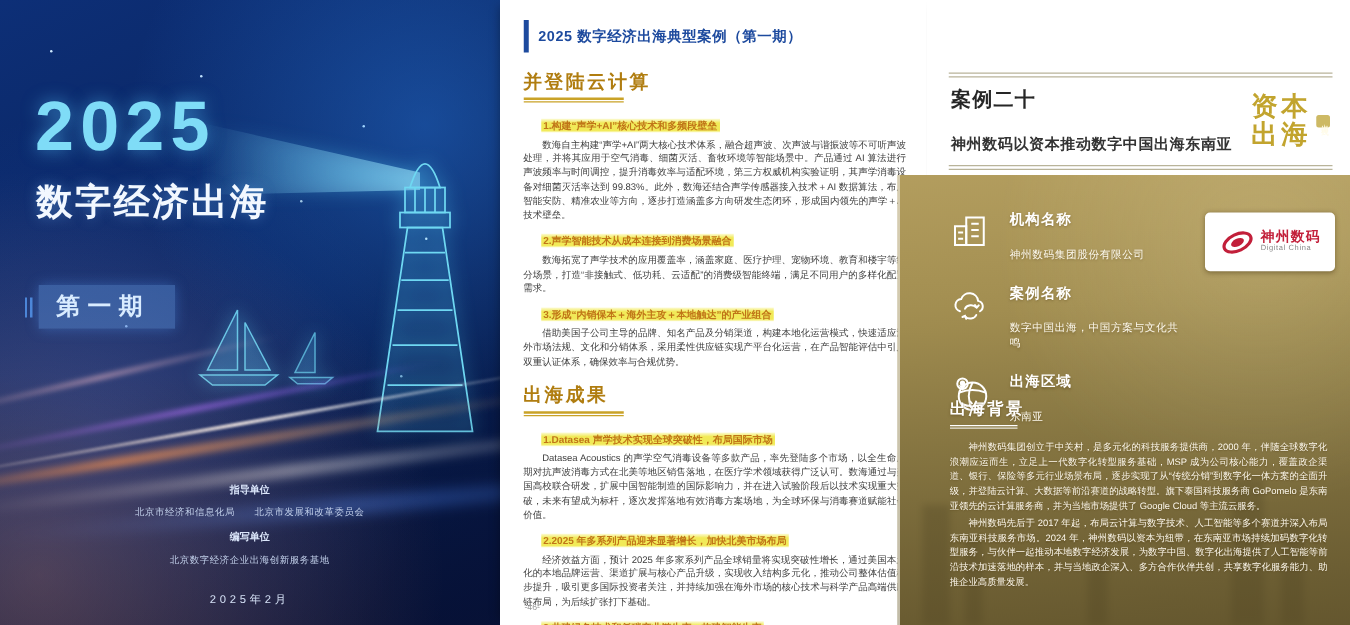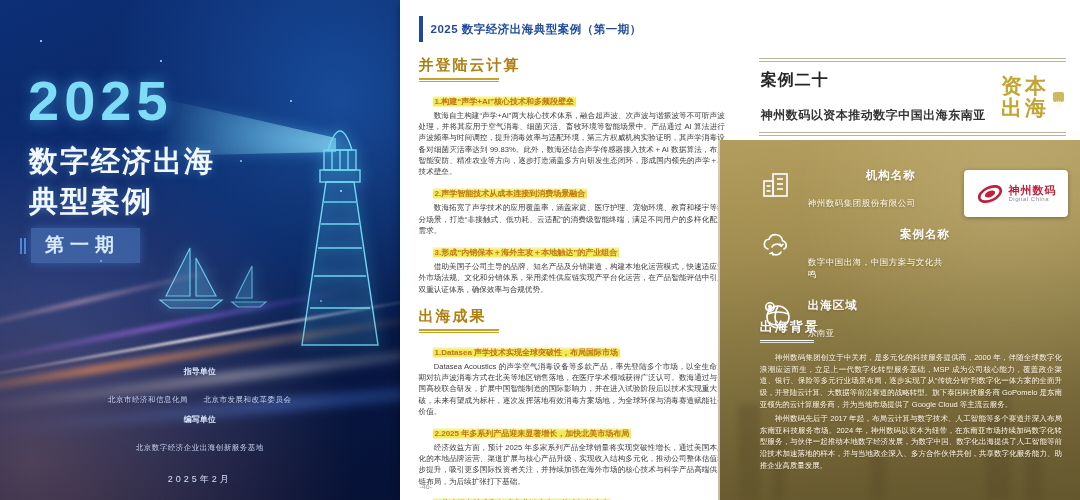--- a/index.html
+++ b/index.html
@@ -40,21 +40,21 @@
         background:linear-gradient(90deg, transparent, rgba(255,255,255,.55), transparent); }
   .t5 { top:398px; left:-10px; width:580px; height:14px; transform:rotate(-5deg); filter:blur(5px);
         background:linear-gradient(90deg, transparent, rgba(80,140,255,.55), transparent); }
   .t6 { top:300px; left:-70px; width:300px; height:4px; transform:rotate(-13deg); filter:blur(2px);
         background:linear-gradient(90deg, transparent, rgba(255,200,220,.55), transparent); }
   .cover-glow { position:absolute; inset:0;
         background:radial-gradient(circle at 8% 92%, rgba(255,160,120,.28), transparent 55%),
                    linear-gradient(180deg, transparent 60%, rgba(8,16,50,.55) 100%); }
   .credits { position:absolute; left:0; right:0; bottom:14px; text-align:center; color:#c9d6ef; z-index:5; }
   .credits .lbl { font-size:8px; font-weight:bold; color:#dbe6fa; margin-top:9px; }
-  .credits .org { font-size:7.5px; margin-top:18px; color:#c2d0ea; letter-spacing:.5px; white-space:pre; }
+  .credits .org { font-size:7.5px; margin-top:8px; color:#c2d0ea; letter-spacing:.5px; white-space:pre; }
   .credits .date { font-size:9px; margin-top:20px; letter-spacing:3px; color:#d4e0f5; }
 
   
   .page { position:relative; width:360px; height:500px; background:#ffffff; padding:16px 16px 0 19px;
           box-shadow:-5px 0 8px -5px rgba(0,0,0,.35), 5px 0 8px -5px rgba(0,0,0,.2); }
   .page-header { display:flex; align-items:center; margin-bottom:14px; }
   .ph-bar { width:4px; height:26px; background:#1d4a9e; margin-right:8px; }
   .ph-text { font-size:11.5px; font-weight:bold; color:#1d4a9e; letter-spacing:.5px; }
   .sec-head { display:inline-block; font-size:15px; font-weight:bold; color:#b07d10; letter-spacing:2px; }
   .sec-rule { width:80px; height:4px; border-top:2px solid #c9a227; border-bottom:1px solid #c9a227; margin:3px 0 8px 0; }
@@ -84,21 +84,21 @@
                      linear-gradient(180deg, rgba(205,185,125,.22), transparent 30%, rgba(80,66,30,.48) 100%); }
   .bldg { position:absolute; bottom:0; background:#544a28; opacity:.32; filter:blur(3px); }
   .b1 { left:18px;  width:22px; height:96px; }
   .b2 { left:52px;  width:14px; height:70px; }
   .b3 { left:265px; width:26px; height:118px; }
   .b4 { left:305px; width:18px; height:84px; }
   .b5 { left:150px; width:16px; height:60px; }
   .info { position:absolute; left:40px; top:28px; right:130px; z-index:4; }
   .info-row { display:flex; align-items:flex-start; margin-bottom:17px; }
   .info-icon { width:34px; height:34px; margin-right:14px; flex:0 0 34px; }
-  .info-label { font-size:11.5px; font-weight:bold; color:#ffffff; letter-spacing:1px; text-shadow:0 1px 2px rgba(80,60,20,.4);text-align:right; }
+  .info-label { font-size:11.5px; font-weight:bold; color:#ffffff; letter-spacing:1px; text-shadow:0 1px 2px rgba(80,60,20,.4); }
   .info-value { font-size:8.5px; color:#fdf9ee; margin-top:15px; letter-spacing:.5px; text-shadow:0 1px 2px rgba(80,60,20,.4); }
   .logo-card { position:absolute; right:12px; top:30px; width:104px; height:47px; background:#ffffff; border-radius:4px;
                display:flex; align-items:center; justify-content:center; gap:5px; z-index:5;
                box-shadow:0 1px 4px rgba(60,45,10,.45); }
   .logo-texts { display:flex; flex-direction:column; line-height:1.15; }
   .logo-cn { font-size:11px; font-weight:bold; color:#c21f3a; letter-spacing:1px; }
   .logo-en { font-size:6px; color:#8a8a8a; letter-spacing:.5px; }
   .bg-block { position:absolute; left:40px; right:18px; top:178px; z-index:4; }
   .bg-head { font-size:13px; font-weight:bold; color:#ffffff; letter-spacing:2px; text-shadow:0 1px 2px rgba(80,60,20,.5); }
   .bg-rule { width:54px; height:3px; border-top:1.5px solid #fff; border-bottom:1px solid rgba(255,255,255,.8); margin:4px 0 9px 0; }
@@ -147,21 +147,20 @@
     <div class="trail t1"></div>
     <div class="trail t2"></div>
     <div class="trail t3"></div>
     <div class="trail t4"></div>
     <div class="trail t5"></div>
     <div class="trail t6"></div>
     <div class="cover-glow"></div>
 
     <div class="cover-year">2025</div>
     <div class="cover-t1">数字经济出海</div>
-    <div class="cover-t2">典型案例</div>
     <div class="issue-wrap">
       <div class="issue-bars"></div>
       <div class="issue-box">第一期</div>
     </div>
 
     <div class="credits">
       <div class="lbl">指导单位</div>
       <div class="org">北京市经济和信息化局      北京市发展和改革委员会</div>
       <div class="lbl">编写单位</div>
       <div class="org">北京数字经济企业出海创新服务基地</div>

